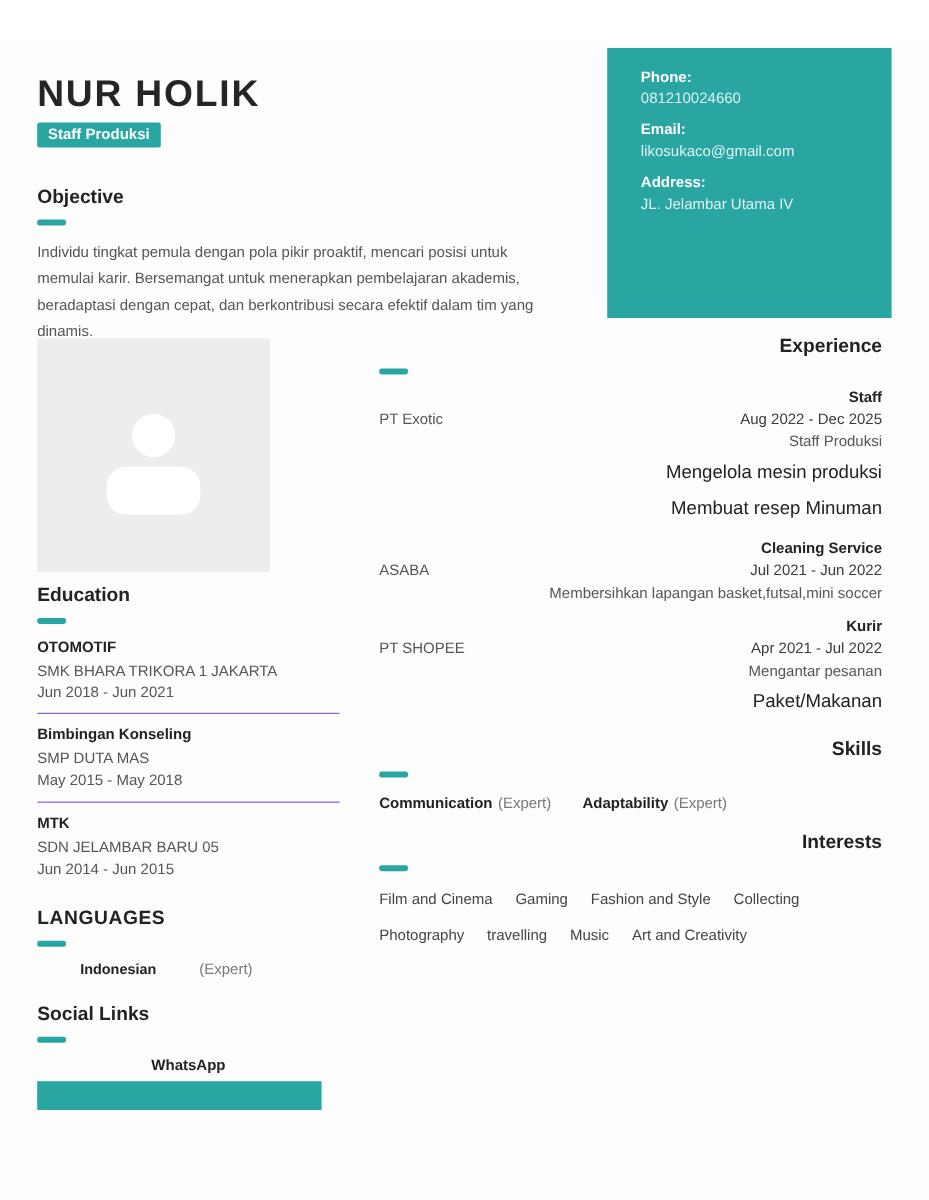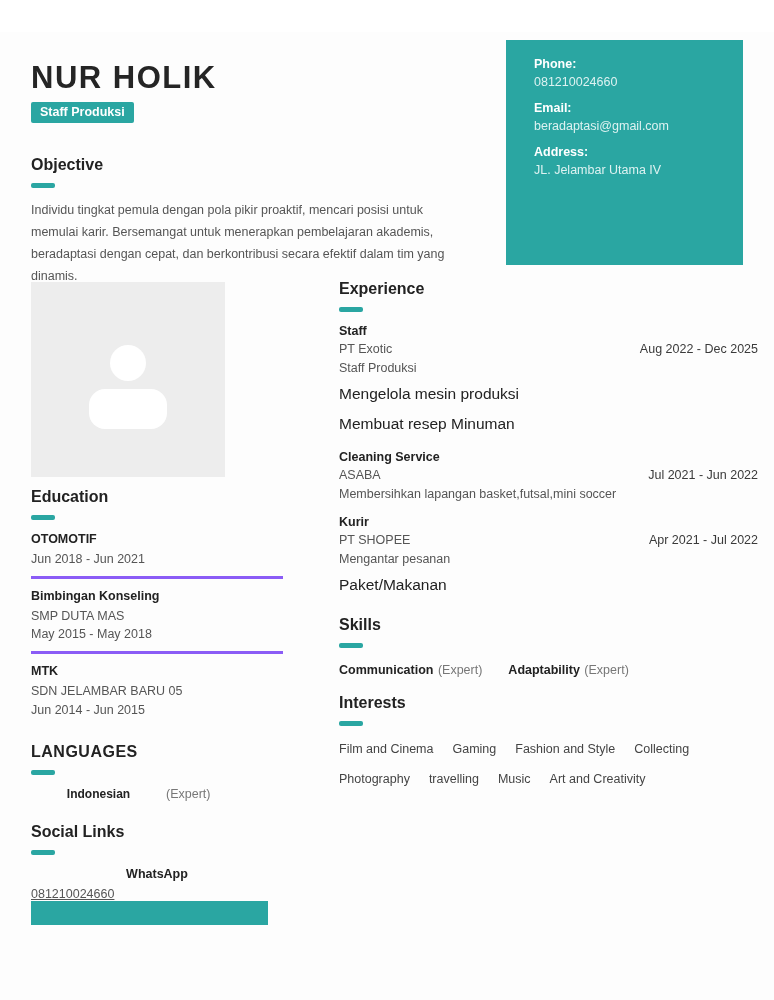--- a/index.html
+++ b/index.html
@@ -34,35 +34,35 @@
   .photo { position:absolute; left:31px; top:250px; width:194px; height:195px; background:#ededed;
            display:flex; align-items:center; justify-content:center; }
   .person { position:relative; width:80px; height:80px; margin-top:10px; }
   .person .head { position:absolute; left:50%; top:0; transform:translateX(-50%);
                   width:36px; height:36px; border-radius:50%; background:#fff; }
   .person .body { position:absolute; left:50%; top:44px; transform:translateX(-50%);
                   width:78px; height:40px; border-radius:16px; background:#fff; }
 
   
   .left-col { position:absolute; left:31px; top:456px; width:252px; }
-  .edu-item { margin-bottom:10px; padding-bottom:8px; border-bottom:3px solid #8b5cf6; }
+  .edu-item { margin-bottom:10px; padding-bottom:8px; border-bottom:1px solid #8b5cf6; }
   .edu-item.last { border-bottom:none; }
   .edu-degree { font-size:12.5px; font-weight:700; color:#222; margin-bottom:4px; }
   .edu-line { font-size:12.5px; color:#555; line-height:1.45; }
   .lang-head { margin-top:16px; }
   .lang-row { display:flex; margin-top:6px; }
   .lang-name { font-size:12px; font-weight:700; color:#222; width:135px;text-align:center; }
   .level { font-size:12.5px; color:#777; }
   .social-head { margin-top:22px; }
   .social-network { font-size:12.5px; font-weight:700; color:#222; margin-top:4px;text-align:center; }
   .social-link { font-size:12.5px; color:#555; text-decoration:underline; margin-top:6px;
                  display:inline-block; cursor:pointer; }
 
   
-  .right-col { position:absolute; left:339px; top:248px; width:419px; }
+  .right-col { position:absolute; left:316px; top:248px; width:419px;text-align:right; }
   .exp-item { margin-bottom:14px; }
   .exp-title { font-size:12.5px; font-weight:700; color:#222; }
   .exp-row { display:flex; justify-content:space-between; align-items:baseline; margin-top:4px; }
   .exp-company { font-size:12.5px; color:#555; }
   .exp-dates { font-size:12.5px; color:#3a3a3a; }
   .exp-sub { font-size:12.5px; color:#555; margin-top:5px; }
   .exp-hl { font-size:15.5px; color:#222; margin-top:8px; line-height:1.45; }
   .skills-head { margin-top:20px; }
   .skill-row { display:flex; gap:26px; margin-top:2px; }
   .skill-name { font-size:12.5px; font-weight:700; color:#222; }
@@ -81,21 +81,21 @@
 
   <div class="header">
     <div class="name">NUR HOLIK</div>
     <div class="badge">Staff Produksi</div>
   </div>
 
   <div class="contact">
     <div class="label">Phone:</div>
     <div class="value">081210024660</div>
     <div class="label">Email:</div>
-    <div class="value">beradaptasi@gmail.com</div>
+    <div class="value">likosukaco@gmail.com</div>
     <div class="label">Address:</div>
     <div class="value">JL. Jelambar Utama IV</div>
   </div>
 
   <div class="objective">
     <div class="sec-h">Objective</div>
     <div class="underbar"></div>
     <p>Individu tingkat pemula dengan pola pikir proaktif, mencari posisi untuk memulai karir. Bersemangat untuk menerapkan pembelajaran akademis, beradaptasi dengan cepat, dan berkontribusi secara efektif dalam tim yang dinamis.</p>
   </div>
 
@@ -105,20 +105,21 @@
       <div class="body"></div>
     </div>
   </div>
 
   <div class="left-col">
     <div class="sec-h">Education</div>
     <div class="underbar"></div>
 
     <div class="edu-item">
       <div class="edu-degree">OTOMOTIF</div>
+      <div class="edu-line">SMK BHARA TRIKORA 1 JAKARTA</div>
       <div class="edu-line">Jun 2018 - Jun 2021</div>
     </div>
     <div class="edu-item">
       <div class="edu-degree">Bimbingan Konseling</div>
       <div class="edu-line">SMP DUTA MAS</div>
       <div class="edu-line">May 2015 - May 2018</div>
     </div>
     <div class="edu-item last">
       <div class="edu-degree">MTK</div>
       <div class="edu-line">SDN JELAMBAR BARU 05</div>

